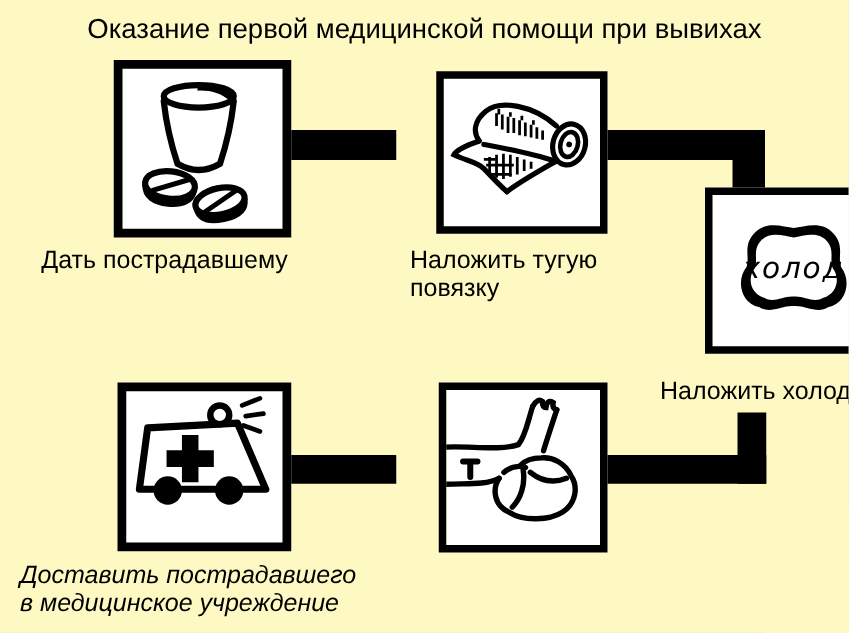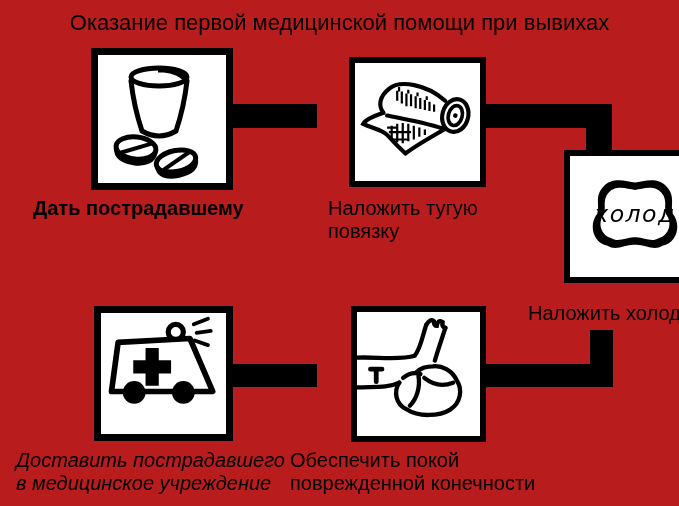--- a/index.html
+++ b/index.html
@@ -1,17 +1,17 @@
 <!DOCTYPE html>
 <html><head>
 <meta charset="utf-8">
 <style>
   html,body{margin:0;padding:0;background:#e8e8e8;}
   .canvas{
-    position:relative;width:679px;height:506px;background:#b91c1c;
+    position:relative;width:679px;height:506px;background:#fef9c3;
     font-family:"Liberation Sans",sans-serif;color:#000;overflow:hidden;
   }
   .title{
     position:absolute;top:10px;left:0;width:100%;text-align:center;
     font-size:22px;font-weight:400;letter-spacing:0px;white-space:nowrap;
   }
   .icon-box{
     position:absolute;background:#fff;border:6px solid #000;box-sizing:border-box;margin-left:36px;
   }
   .icon-box svg{position:absolute;left:0;top:0;width:100%;height:100%;}
@@ -53,21 +53,21 @@
         <path d="M18.5 95 C19 104 27 108 38 108 C49 108 57 104 57.5 95" fill="none" stroke="#000" stroke-width="5"></path>
         <line x1="24" y1="99" x2="53" y2="87" stroke="#000" stroke-width="4"></line>
       </g>
       <g transform="rotate(-12 78 106)">
         <ellipse cx="78" cy="106" rx="20" ry="10.5" fill="#fff" stroke="#000" stroke-width="5"></ellipse>
         <path d="M58.5 108 C59 117 67 120.5 78 120.5 C89 120.5 97 117 97.5 108" fill="none" stroke="#000" stroke-width="5"></path>
         <line x1="64" y1="112" x2="93" y2="100" stroke="#000" stroke-width="4"></line>
       </g>
     </svg>
   </div>
-  <div class="step-label" style="left:33px;top:197px;font-weight:bold;">
+  <div class="step-label" style="left:33px;top:197px;">
     <span>Дать пострадавшему</span>
   </div>
 
   <div class="icon-box" style="left:313px;top:57px;width:137px;height:130px;">
     <svg viewBox="0 0 128 128">
       <g fill="none" stroke="#000" stroke-width="4.5" stroke-linecap="round">
         <path d="M94 41 C74 23 45 18 33 28 C23 36 21 46 27 54"></path>
         <path d="M27 54 C18 57 7 62 5 66 C15 71 25 72 31 78 C37 84 42 90 51 98"></path>
         <path d="M51 98 C63 89 79 80 93 72 C99 68 103 63 105 59"></path>
         <path d="M31 57 C52 61 74 65 91 71"></path>
@@ -113,24 +113,20 @@
         <path d="M92 16 C88 28 84 40 81 50"></path>
         <path d="M0 78 C16 77 32 79 44 73"></path>
         <path d="M44 73 C38 82 40 96 52 101 C64 109 86 108 97 101 C108 94 110 80 104 71 C99 60 88 55 79 56 C72 56 66 58 62 62"></path>
         <path d="M48 68 C54 63 60 62 66 64"></path>
         <path d="M64 66 C66 78 62 90 55 97"></path>
         <path d="M70 68 C80 76 90 77 100 73"></path>
       </g>
       <path d="M14 59 H26 M20 59 V72" fill="none" stroke="#000" stroke-width="5" stroke-linecap="round"></path>
     </svg>
   </div>
-  <div class="step-label" style="left:290px;top:449px;">
-    <span>Обеспечить покой</span>
-    <span>поврежденной конечности</span>
-  </div>
 
   <div class="icon-box" style="left:58px;top:306px;width:139px;height:135px;border-width:7px;">
     <svg viewBox="0 0 128 128">
       <path d="M16 31 L92 27 L116 83 L9 83 Z" fill="#fff" stroke="#000" stroke-width="6" stroke-linejoin="round"></path>
       <path d="M45 37 h14 v13 h13 v14 h-13 v13 h-14 v-13 h-13 v-14 h13 z" fill="#000"></path>
       <circle cx="33" cy="84" r="12" fill="#000"></circle>
       <circle cx="85" cy="84" r="12" fill="#000"></circle>
       <circle cx="77" cy="20" r="8" fill="#fff" stroke="#000" stroke-width="5.5"></circle>
       <g fill="none" stroke="#000" stroke-width="4" stroke-linecap="round">
         <path d="M96 12 L111 6"></path>

